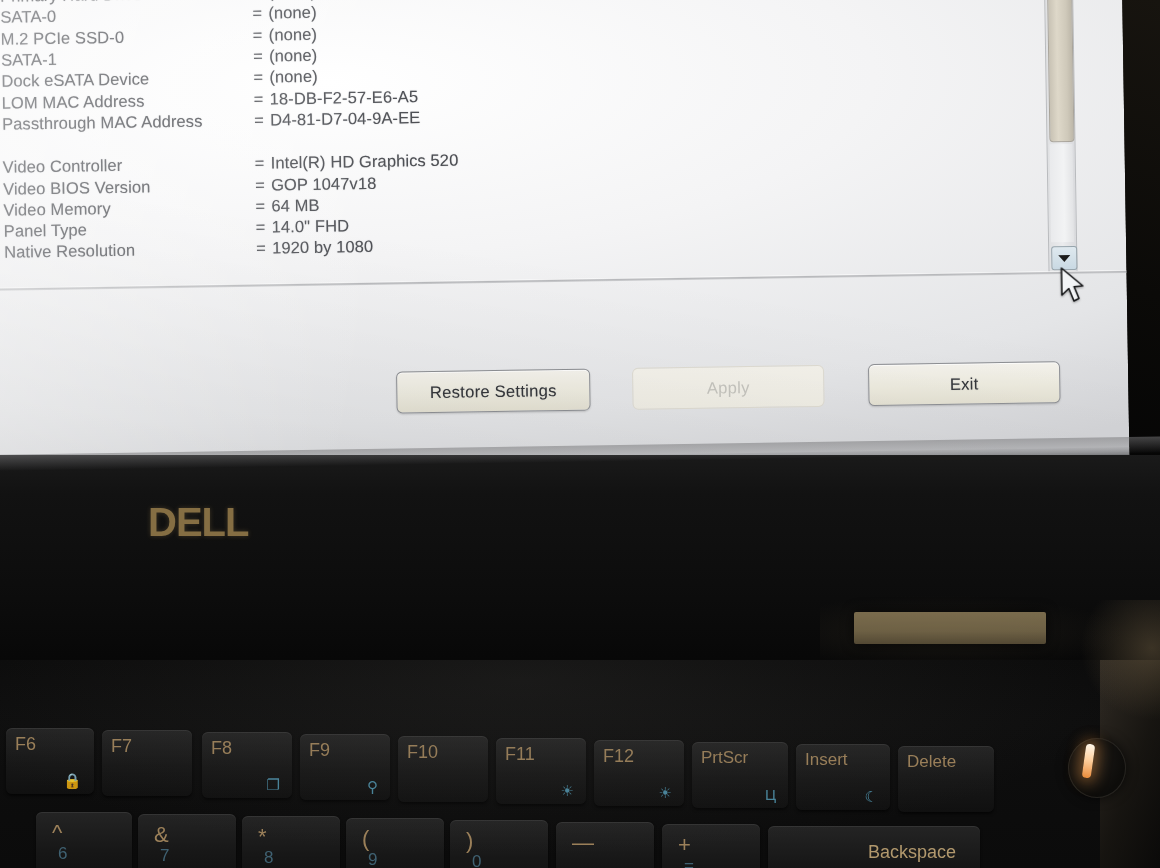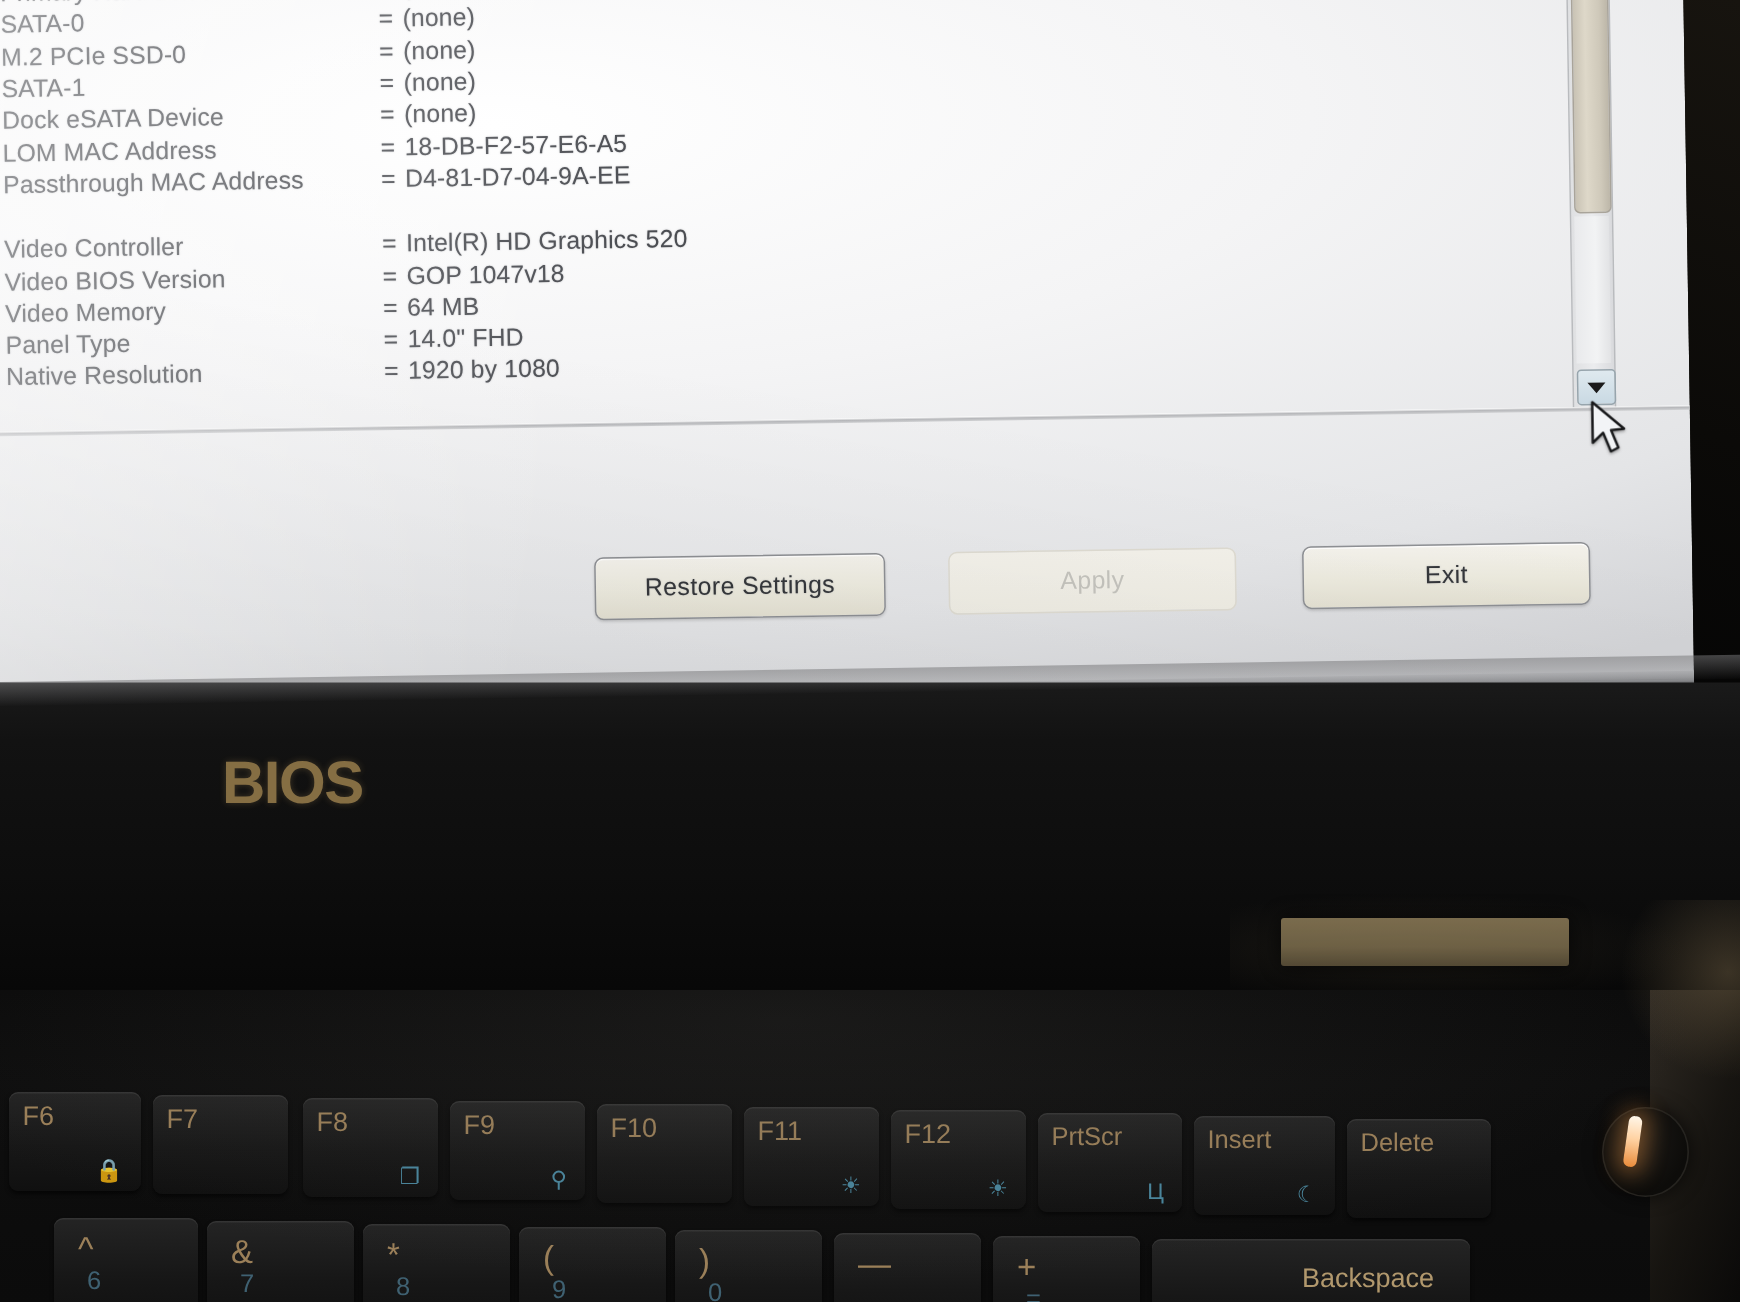--- a/index.html
+++ b/index.html
@@ -465,21 +465,21 @@
 
       <div class="screen-glare"></div>
       <div class="screen-bottom-edge"></div>
     </div>
   </div>
 
   <div class="bezel"></div>
   <div class="bezel-top-highlight"></div>
 
   <div class="dell-logo">
-    <span>BIOS</span>
+    <span>DELL</span>
   </div>
 
   <div class="hinge-shadow"></div>
   <div class="hinge-strip"></div>
 
   <div class="deck"></div>
   <div class="deck-bg-right"></div>
 
   <div id="keyboard-keys">
       <div class="key" style="left: 6px; top: 728px; width: 88px; height: 66px;">

